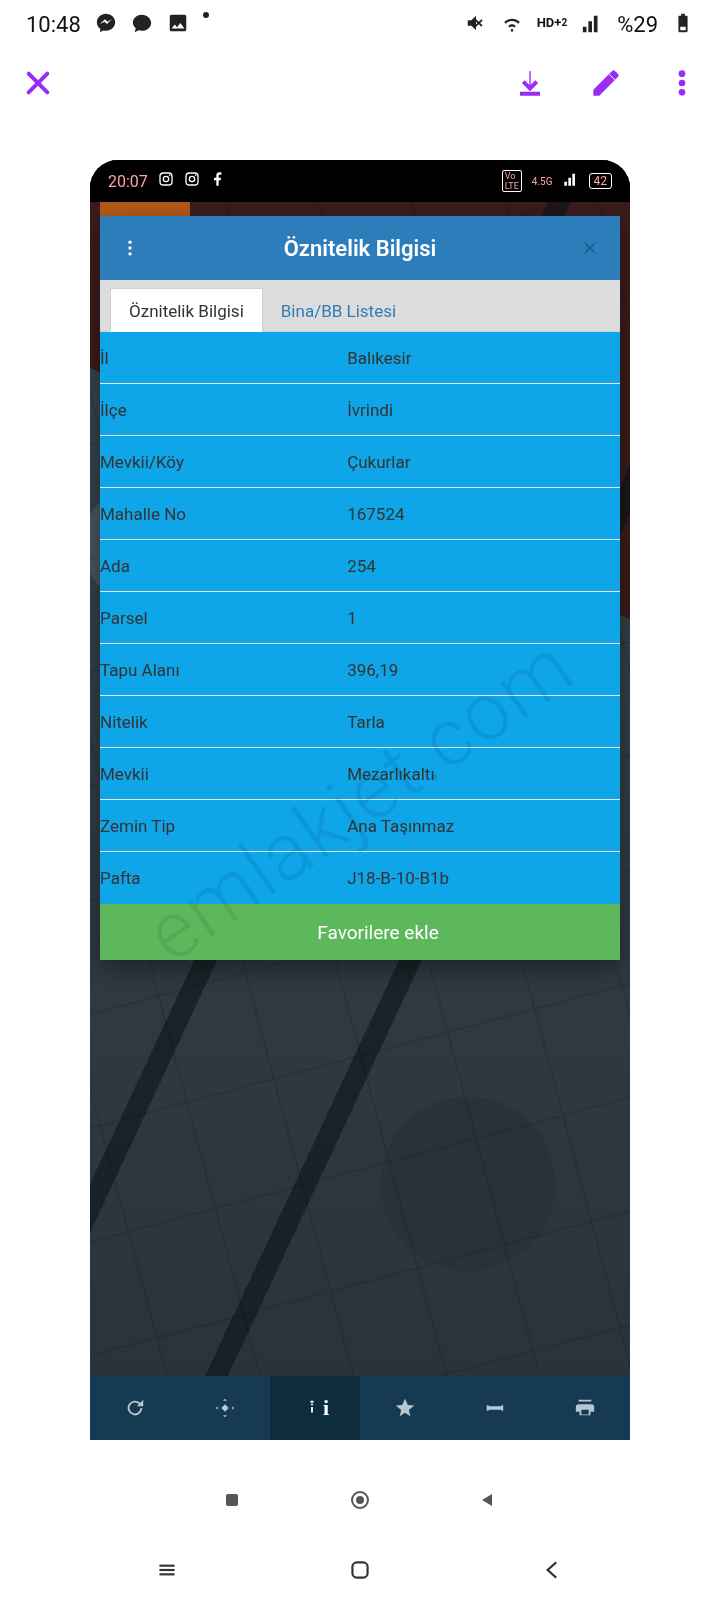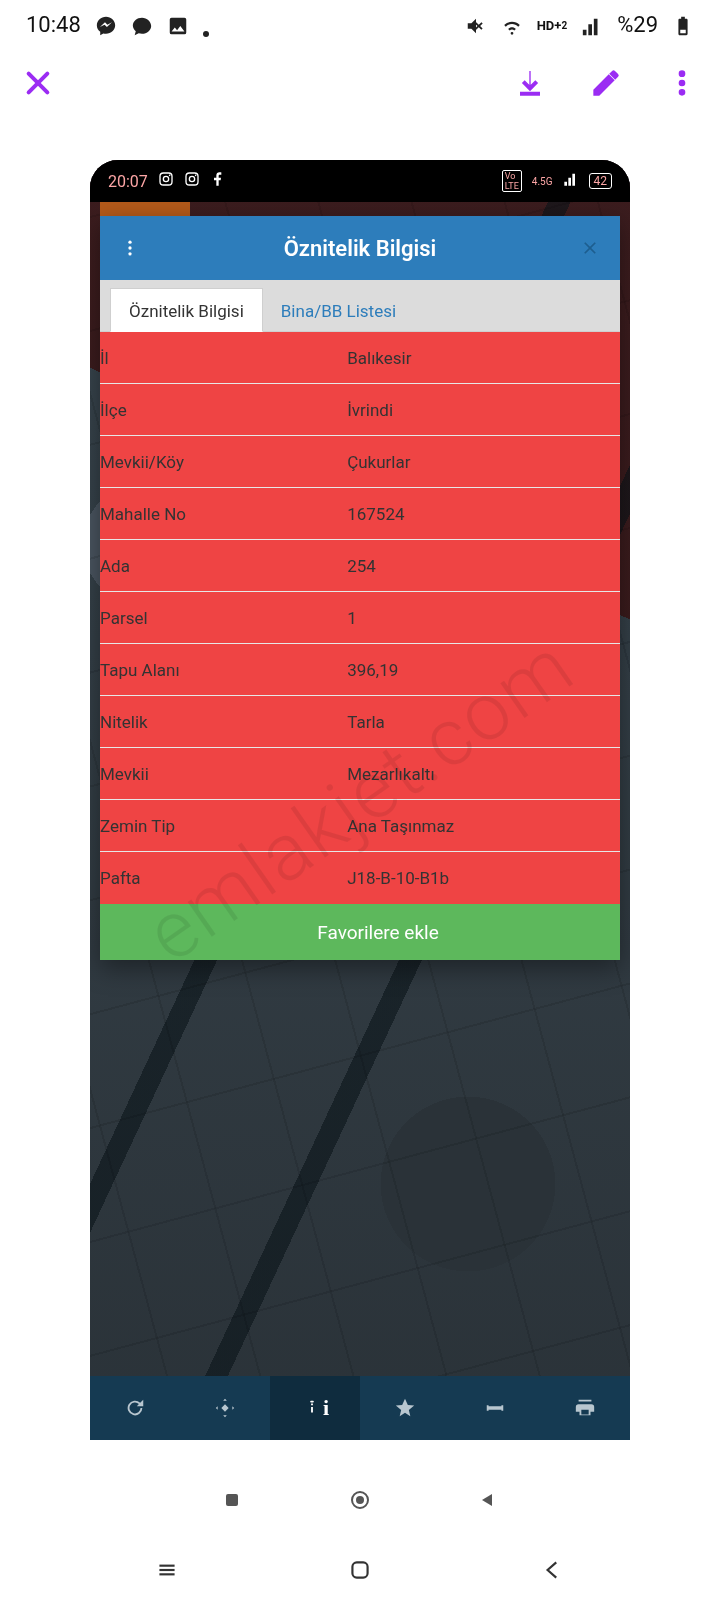--- a/index.html
+++ b/index.html
@@ -15,21 +15,21 @@
   
   .outer-statusbar {
     height: 48px;
     display: flex; align-items: center; justify-content: space-between;
     padding: 0 26px;
     font-size: 22px;
     color: #111;
   }
   .outer-statusbar .left,
   .outer-statusbar .right {
-    display: flex; align-items: flex-end; gap: 14px;
+    display: flex; align-items: flex-start; gap: 14px;
   }
   .status-icon { width: 22px; height: 22px; display:inline-flex; align-items:center; justify-content:center; }
   .status-icon svg { width: 22px; height: 22px; fill: #222; }
   .small-dot { width:6px; height:6px; background:#222; border-radius:50%; }
 
   .outer-appbar {
     height: 70px;
     display:flex; align-items:center; justify-content:space-between;
     padding: 0 22px;
   }
@@ -80,21 +80,21 @@
     position:absolute; z-index:1;
     left:10px; top:42px;
     width:90px; height:40px;
     background:#b45a1a;
   }
 
   .modal{
     position:absolute; z-index:3;
     left:10px; right:10px;
     top:56px;
-    background:#ef4444;
+    background:#0ea5e9;
     box-shadow:0 8px 24px rgba(0,0,0,.4);
   }
   .modal-header{
     background:#2d7dbb;
     height:64px;
     display:flex; align-items:center; justify-content:space-between;
     padding:0 18px; color:#fff;
   }
   .modal-title{ flex:1; text-align:center; font-size:22px; font-weight:600; }
   .hdr-icon{width:24px;height:24px;display:inline-flex;align-items:center;justify-content:center;}

